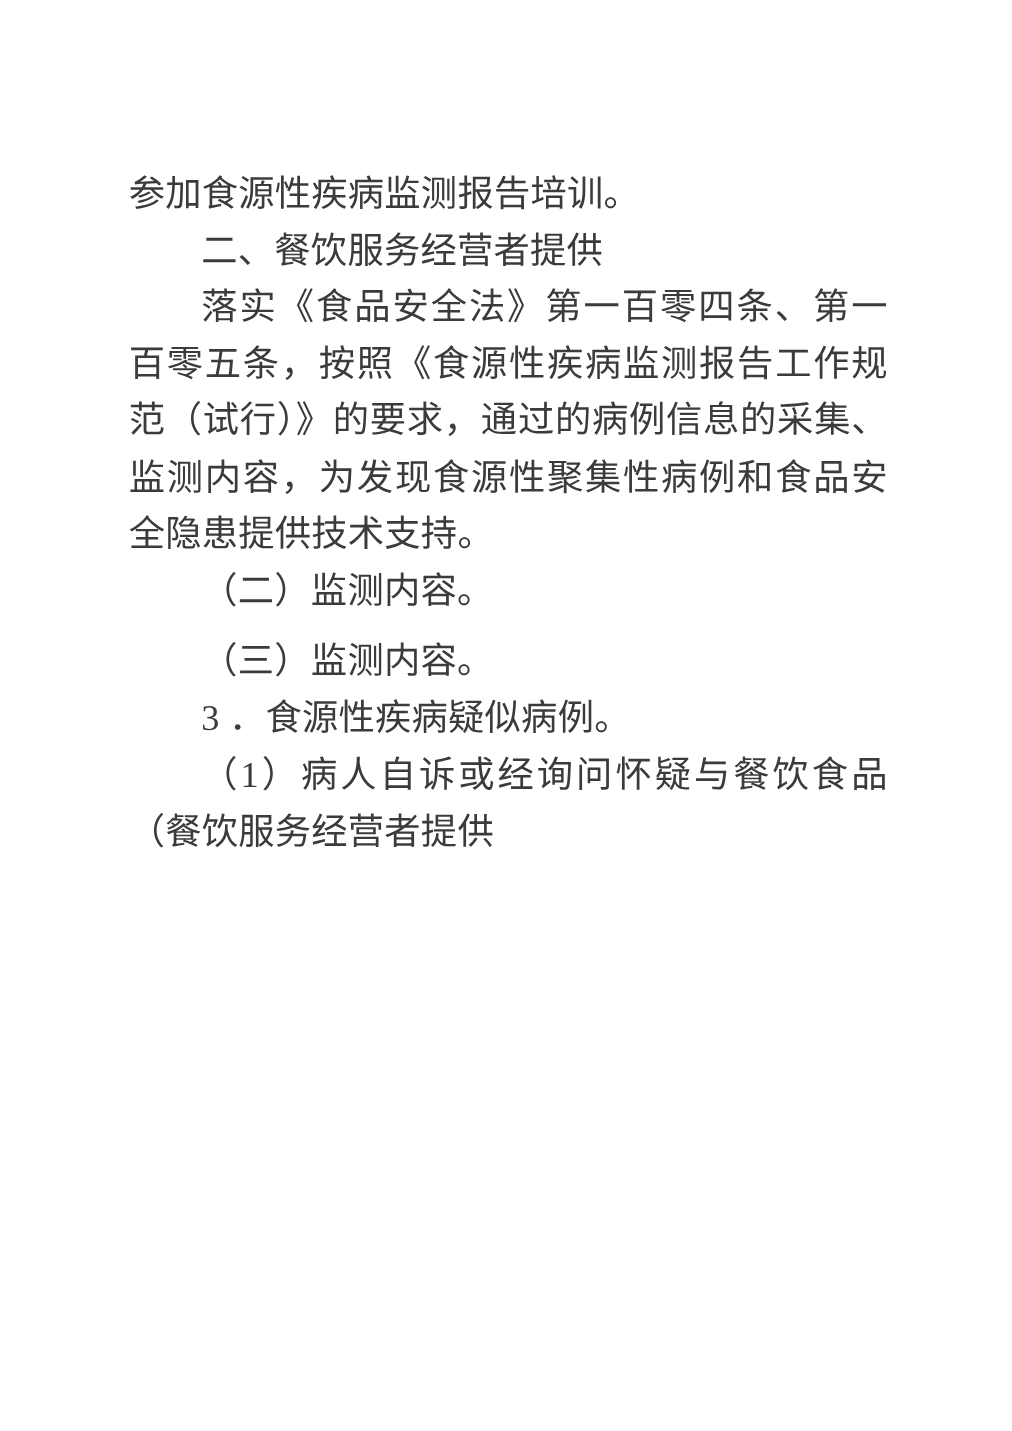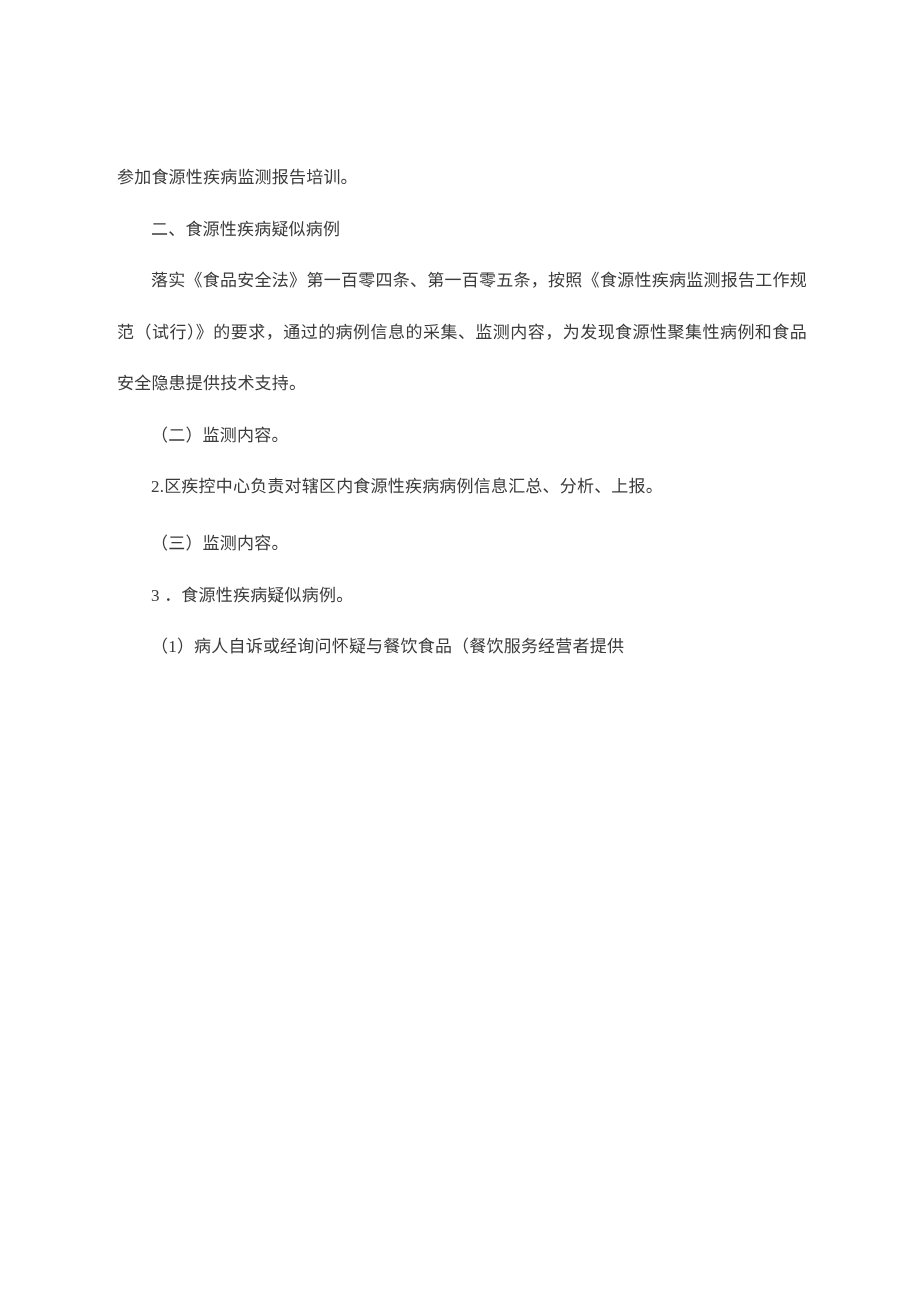--- a/index.html
+++ b/index.html
@@ -28,21 +28,21 @@
     top: 152px;
     width: 690px;
   }
 
   
   .para {
     margin: 0;
     padding: 0;
     color: #3b3b3b;
     font-family: "Liberation Serif", "DejaVu Serif", serif;
-    font-size: 17px;
+    font-size: 33px;
     line-height: 51.5px;
     text-align: justify;
     text-justify: inter-character;
     text-align-last: left;
     letter-spacing: 0.2px;
     word-break: break-all;
     -webkit-font-smoothing: antialiased;
   }
 
   
@@ -61,29 +61,28 @@
   .gap-lg { margin-top: 13px; }
 </style>
 </head>
 <body>
 
 <div class="page">
   <div class="text-column">
 
     <p class="para">参加食源性疾病监测报告培训。</p>
 
-    <p class="para indent2 gap-sm">二、食源性疾病疑似病例</p>
+    <p class="para indent2 gap-sm">二、餐饮服务经营者提供</p>
 
 
     <p class="para indent2 gap-sm">落实《食品安全法》第一百零四条、第一百零五条，按照《食源性疾病监测报告工作规范（试行）》的要求，通过的病例信息的采集、监测内容，为发现食源性聚集性病例和食品安全隐患提供技术支持。</p>
 
     <p class="para indent2 gap-sm">（二）监测内容。</p>
 
 
-    <p class="para indent2 tight gap-md">2.区疾控中心负责对辖区内食源性疾病病例信息汇总、分析、上报。</p>
 
     <p class="para indent2 gap-lg">（三）监测内容。</p>
 
     <p class="para indent2 gap-sm">3 ．食源性疾病疑似病例。</p>
 
 
     <p class="para indent2 gap-sm">（1）病人自诉或经询问怀疑与餐饮食品（餐饮服务经营者提供</p>
 
   </div>
 </div>

